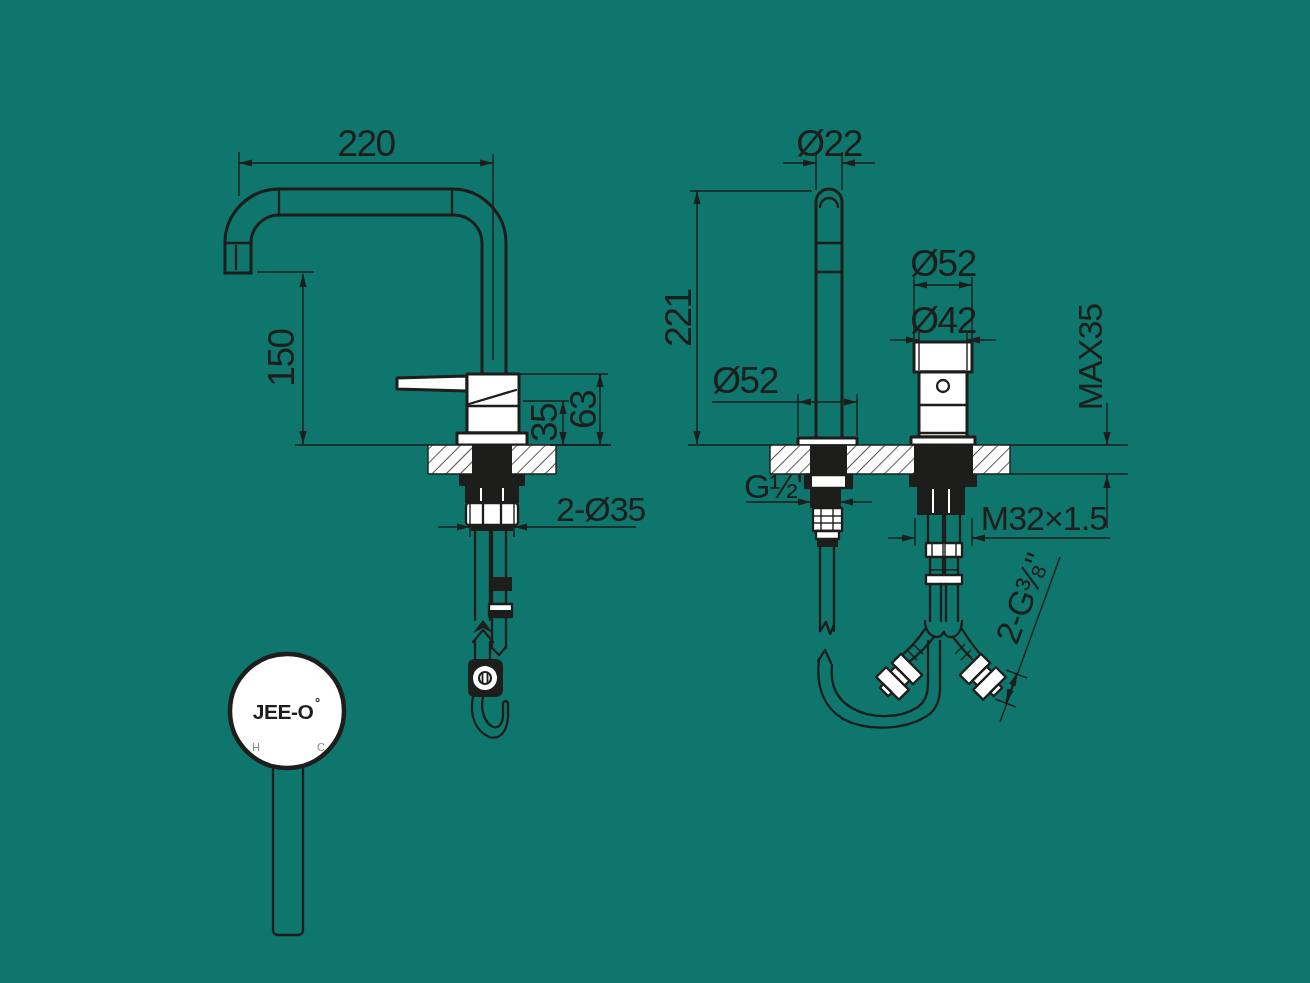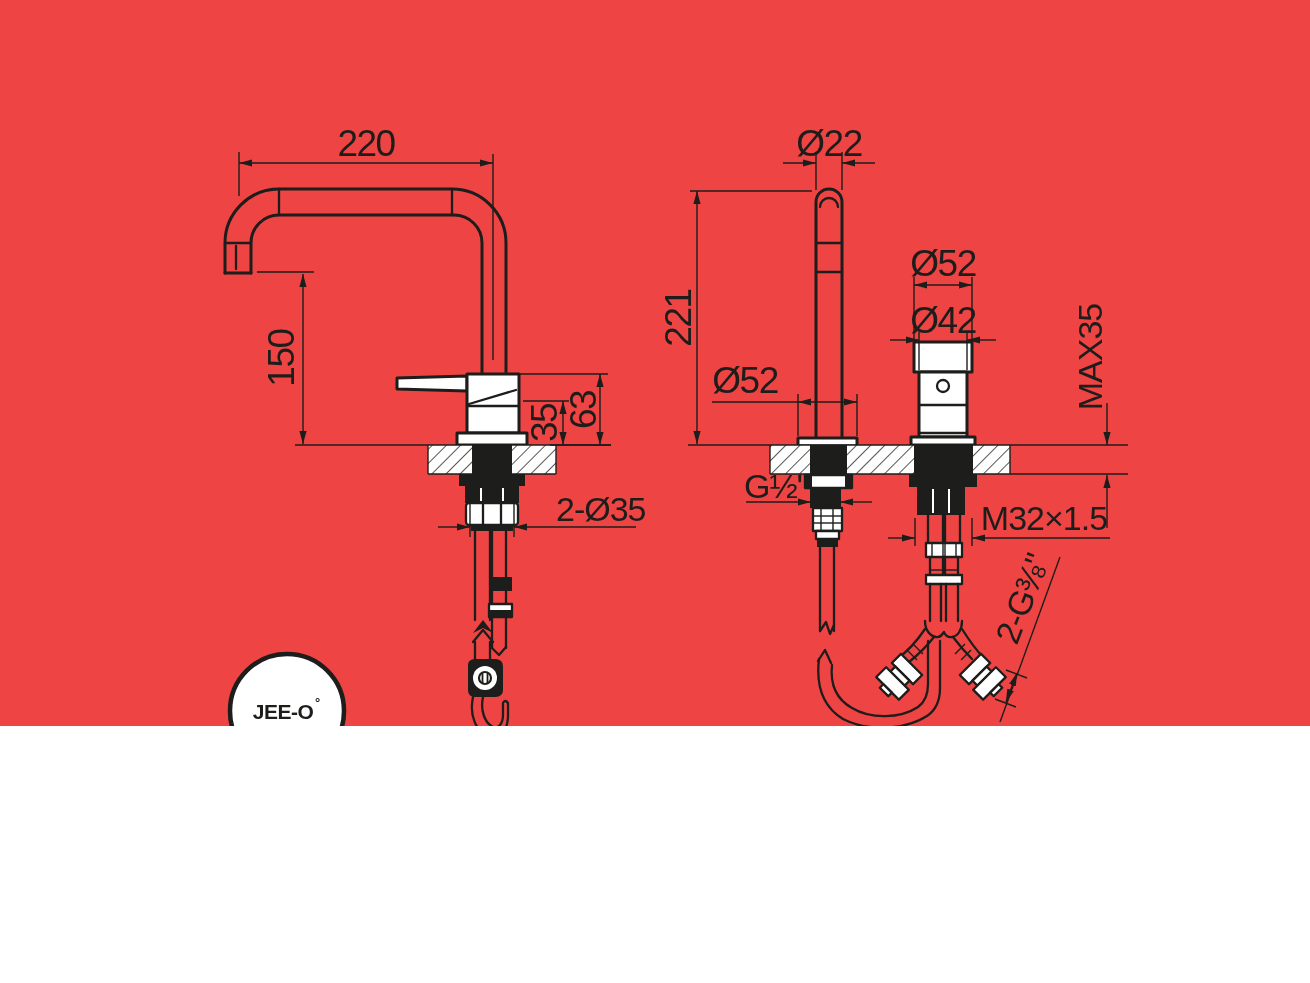--- a/index.html
+++ b/index.html
@@ -1,16 +1,16 @@
 <!DOCTYPE html>
 <html><head>
 <meta charset="utf-8">
 <style>
   html,body{margin:0;padding:0;background:#fff;}
-  #stage{width:1310px;height:726px;background:#ef4444;position:relative;overflow:hidden;}
+  #stage{width:1310px;height:983px;background:#0f766e;position:relative;overflow:hidden;}
   svg{display:block;}
   text{font-family:"Liberation Sans", sans-serif;fill:#1d1d1b;}
   .dim{font-size:37px;letter-spacing:-1.5px;}
   .dim-s{font-size:34px;letter-spacing:-1px;}
   .brand{font-size:21px;font-weight:bold;letter-spacing:-0.5px;}
   .brand-reg{font-size:13px;font-weight:bold;}
   .hc{font-size:11px;fill:#8a8a8a;}
   .outline{stroke:#1d1d1b;stroke-width:3;fill:none;stroke-linejoin:round;stroke-linecap:round;}
   .outline2{stroke:#1d1d1b;stroke-width:2.3;fill:none;stroke-linejoin:round;stroke-linecap:round;}
   .thin{stroke:#1d1d1b;stroke-width:1.4;fill:none;}

